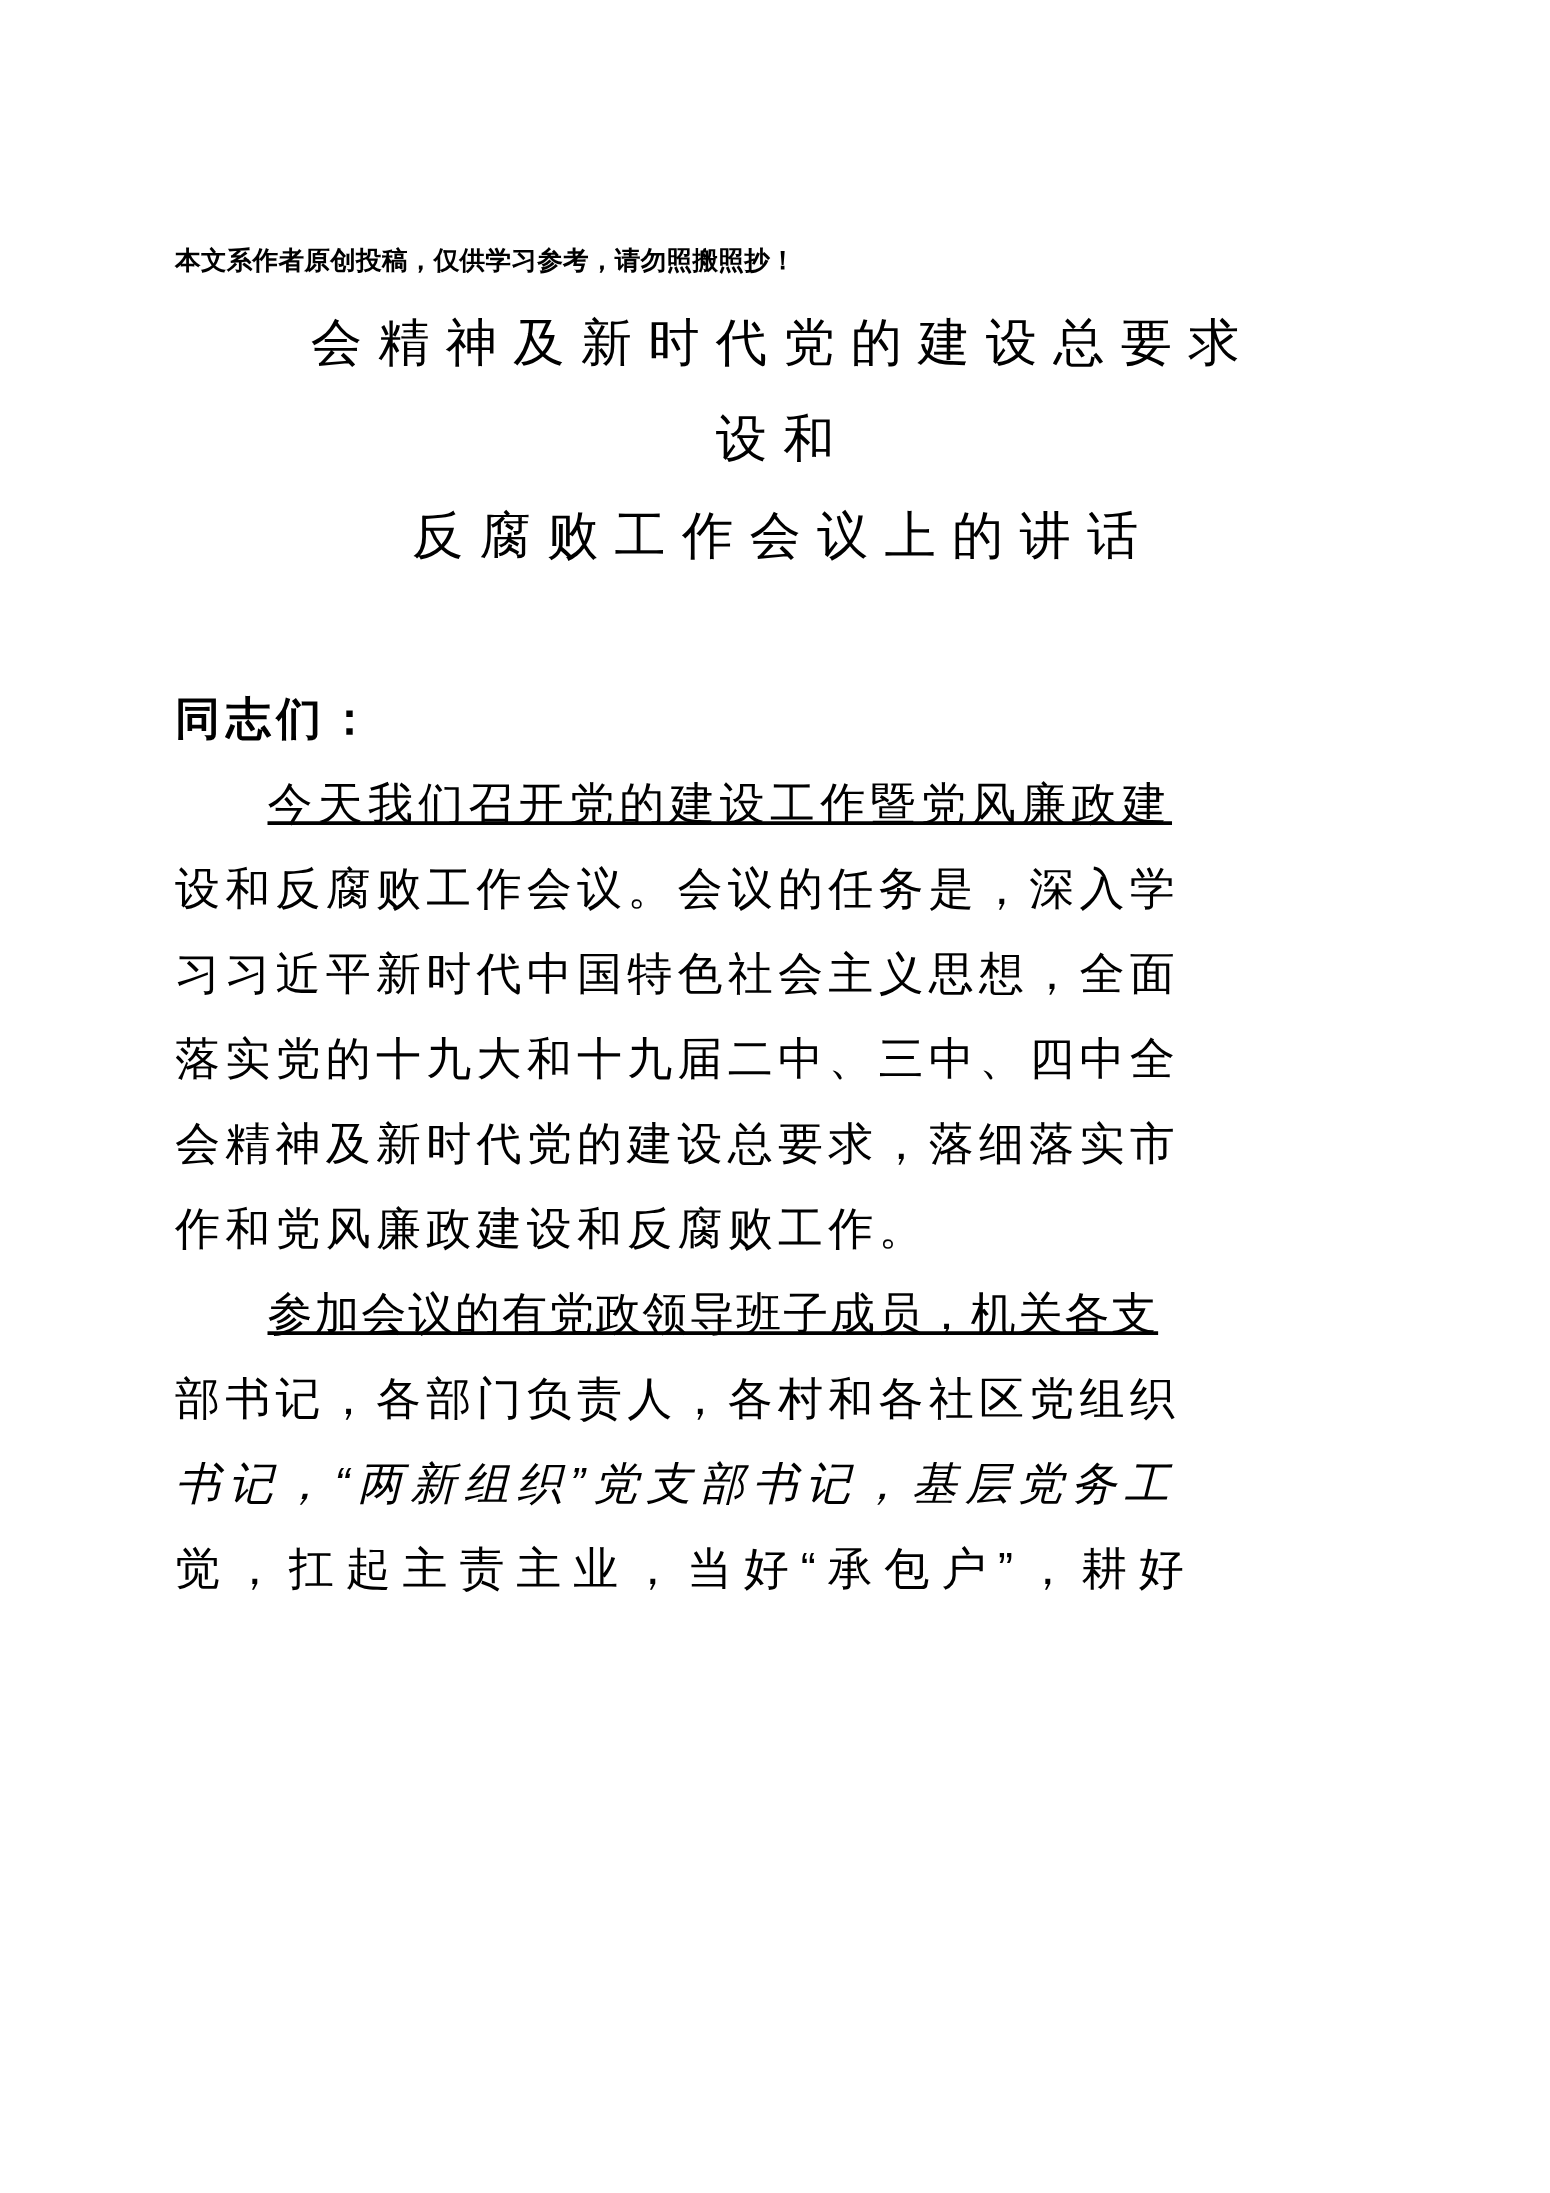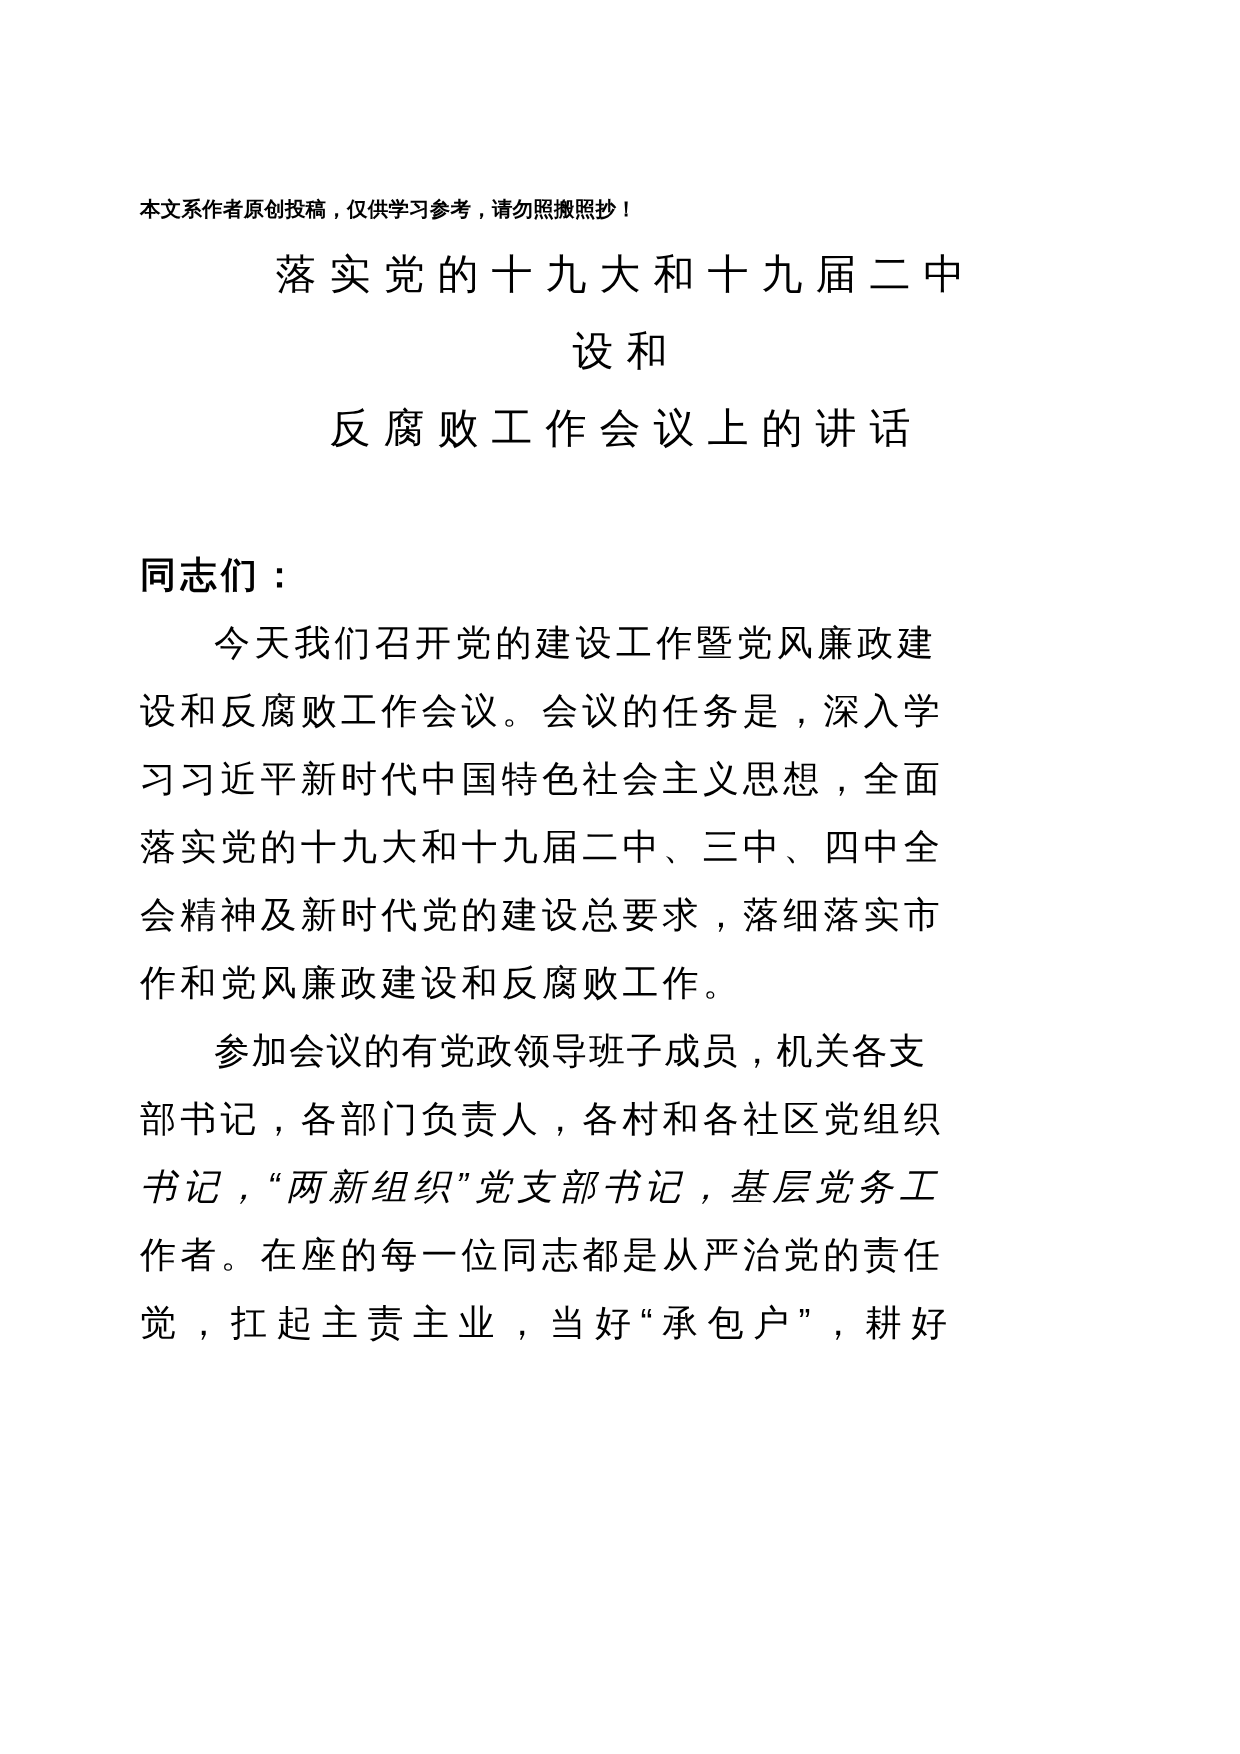--- a/index.html
+++ b/index.html
@@ -74,31 +74,31 @@
     letter-spacing: 0;
   }
   .para .pline {
     display: block;
     white-space: nowrap;
   }
   .pline.sp1 { letter-spacing: 4.2px; }
   .pline.sp2 { letter-spacing: 6.5px; font-style: italic; }
   .pline.sp3 { letter-spacing: 9.5px; }
   .pline.sp0 { letter-spacing: 1.5px; }
-  .indent { padding-left: 74px; }
+  .indent { padding-left: 74px; text-decoration: underline; }
 </style>
 </head>
 <body>
 
 <div class="page">
 
   <div class="disclaimer">本文系作者原创投稿，仅供学习参考，请勿照搬照抄！</div>
 
   <h1 class="doc-title">
-    <span class="title-line">落实党的十九大和十九届二中</span>
+    <span class="title-line">会精神及新时代党的建设总要求</span>
     <span class="title-line">设和</span>
     <span class="title-line">反腐败工作会议上的讲话</span>
   </h1>
 
   <div class="body-block">
 
     <p class="salutation">同志们：</p>
 
     <p class="para">
       <span class="pline sp1 indent">今天我们召开党的建设工作暨党风廉政建</span>
@@ -106,18 +106,17 @@
       <span class="pline sp1">习习近平新时代中国特色社会主义思想，全面</span>
       <span class="pline sp1">落实党的十九大和十九届二中、三中、四中全</span>
       <span class="pline sp1">会精神及新时代党的建设总要求，落细落实市</span>
       <span class="pline sp1">作和党风廉政建设和反腐败工作。</span>
     </p>
 
     <p class="para">
       <span class="pline sp0 indent">参加会议的有党政领导班子成员，机关各支</span>
       <span class="pline sp1">部书记，各部门负责人，各村和各社区党组织</span>
       <span class="pline sp2">书记，“两新组织”党支部书记，基层党务工</span>
-      <span class="pline sp1">作者。在座的每一位同志都是从严治党的责任</span>
       <span class="pline sp3">觉，扛起主责主业，当好“承包户”，耕好</span>
     </p>
 
   </div>
 </div>
 
 </body></html>

